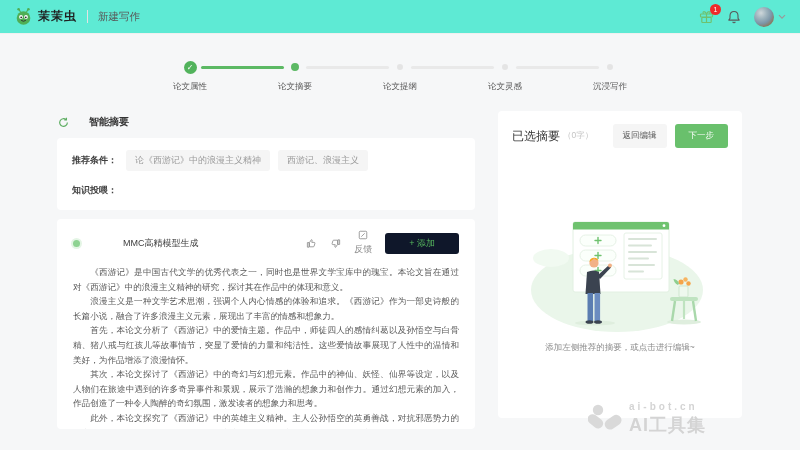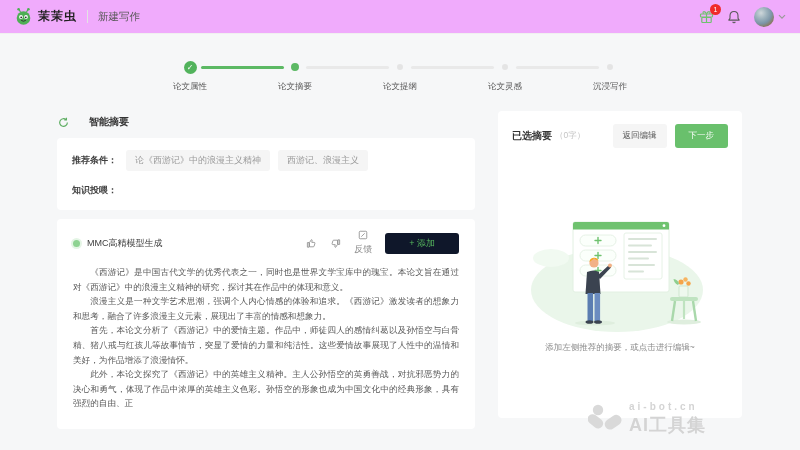--- a/index.html
+++ b/index.html
@@ -3,21 +3,21 @@
 <meta charset="utf-8">
 <style>
   * { margin:0; padding:0; box-sizing:border-box; }
   html,body { width:800px; height:450px; overflow:hidden; }
   body {
     font-family:"Liberation Sans","DejaVu Sans",sans-serif;
     background:#f6f7f8; color:#333; position:relative;
   }
   
   .topbar {
-    height:34px; background:#f0abfc; border-bottom:1px solid #f0f0f0;
+    height:34px; background:#5eead4; border-bottom:1px solid #f0f0f0;
     display:flex; align-items:center; justify-content:space-between;
     padding:0 14px;
   }
   .topbar-left { display:flex; align-items:center; }
   .logo-text { font-size:12px; font-weight:bold; color:#1f1f1f; margin-left:5px; letter-spacing:1px; }
   .topbar-divider { width:1px; height:13px; background:#e3e3e3; margin:0 10px; }
   .nav-title { font-size:10.5px; color:#595959; }
   .topbar-right { display:flex; align-items:center; gap:13px; }
   .gift-wrap { position:relative; width:16px; height:16px; display:flex; align-items:center; justify-content:center; }
   .badge {
@@ -51,35 +51,35 @@
   .content { display:flex; padding:0 57px; margin-top:18px; gap:23px; align-items:flex-start; }
   .col-left { width:418px; }
   .section-title { display:flex; align-items:center; gap:20px; font-size:10px; font-weight:bold; color:#333; margin:4px 0 9px 1px; }
   .card { background:#fff; border-radius:4px; }
   .cond-card { padding:12px 15px 13px; }
   .cond-row { display:flex; align-items:center; }
   .cond-row + .cond-row { margin-top:13px; }
   .cond-label { font-size:9px; color:#404040; font-weight:bold; margin-right:9px; white-space:nowrap; }
   .tag { background:#f5f5f5; color:#9b9b9b; font-size:9px; padding:4px 9px; border-radius:3px; margin-right:8px; }
   .result-card { margin-top:9px; padding:11px 16px 0; height:210px; overflow:hidden; }
-  .result-head { display:flex; align-items:center; }
+  .result-head { display:flex; align-items:center;gap:36px; }
   .gen-dot { width:7px; height:7px; border-radius:50%; background:#8ed392; box-shadow:0 0 0 2px #e4f5e5; margin-right:7px; }
   .gen-label { font-size:9px; color:#404040; }
   .head-actions { margin-left:auto; display:flex; align-items:center; gap:13px; }
   .icon-btn { display:flex; align-items:center; gap:3px; cursor:pointer; font-size:9px; color:#8c8c8c; background:none; border:none;flex-direction:column; }
   .add-btn {
     background:#0f172a; color:#56b85e; border:none; font-size:9px;
     padding:4px 24px; border-radius:3px; cursor:pointer;
   }
   .para-block { margin-top:9px; }
   .para-block p { font-size:8.6px; color:#595959; line-height:14.6px; text-indent:2em; text-align:justify; }
   
   .col-right { width:244px; padding:13px 14px; height:307px; position:relative; }
   .right-head { display:flex; align-items:center; }
-  .right-title { font-size:10px; font-weight:bold; color:#333; }
+  .right-title { font-size:12px; font-weight:normal; color:#333; }
   .right-count { font-size:8.5px; color:#c4c4c4; margin-left:3px; }
   .right-head .spacer { flex:1; }
   .back-btn {
     background:#f5f5f5; border:none; color:#595959; font-size:8.5px;
     padding:6px 10px; border-radius:3px; cursor:pointer; margin-right:8px;
   }
   .next-btn {
     background:#69c06c; border:none; color:#fff; font-size:8.5px;
     padding:6px 14px; border-radius:3px; cursor:pointer;
   }
@@ -218,22 +218,23 @@
               <rect x="1.5" y="1.5" width="9" height="9" rx="1.2" fill="none" stroke="#8c8c8c" stroke-width="1"></rect>
               <path d="M4 8 L8 4" fill="none" stroke="#8c8c8c" stroke-width="1"></path>
             </svg>
             <span>反馈</span>
           </button>
           <button class="add-btn">+ 添加</button>
         </div>
       </div>
       <div class="para-block">
         <p>《西游记》是中国古代文学的优秀代表之一，同时也是世界文学宝库中的瑰宝。本论文旨在通过对《西游记》中的浪漫主义精神的研究，探讨其在作品中的体现和意义。</p>
-        <p>浪漫主义是一种文学艺术思潮，强调个人内心情感的体验和追求。《西游记》激发读者的想象力和思考，融合了许多浪漫主义元素，展现出了丰富的情感和想象力。</p>
+        <p>浪漫主义是一种文学艺术思潮，强调个人内心情感的体验和追求。《西游记》作为一部史诗般的长篇小说，融合了许多浪漫主义元素，展现出了丰富的情感和想象力。</p>
         <p>首先，本论文分析了《西游记》中的爱情主题。作品中，师徒四人的感情纠葛以及孙悟空与白骨精、猪八戒与红孩儿等故事情节，突显了爱情的力量和纯洁性。这些爱情故事展现了人性中的温情和美好，为作品增添了浪漫情怀。</p>
+        <p>其次，本论文探讨了《西游记》中的奇幻与幻想元素。作品中的神仙、妖怪、仙界等设定，以及人物们在旅途中遇到的许多奇异事件和景观，展示了浩瀚的想象力和创作力。通过幻想元素的加入，作品创造了一种令人陶醉的奇幻氛围，激发读者的想象力和思考。</p>
         <p>此外，本论文探究了《西游记》中的英雄主义精神。主人公孙悟空的英勇善战，对抗邪恶势力的决心和勇气，体现了作品中浓厚的英雄主义色彩。孙悟空的形象也成为中国文化中的经典形象，具有强烈的自由、正</p>
       </div>
     </div>
   </div>
 
   <div class="card col-right">
     <div class="right-head">
       <span class="right-title">已选摘要</span>
       <span class="right-count">（0字）</span>
       <span class="spacer"></span>

